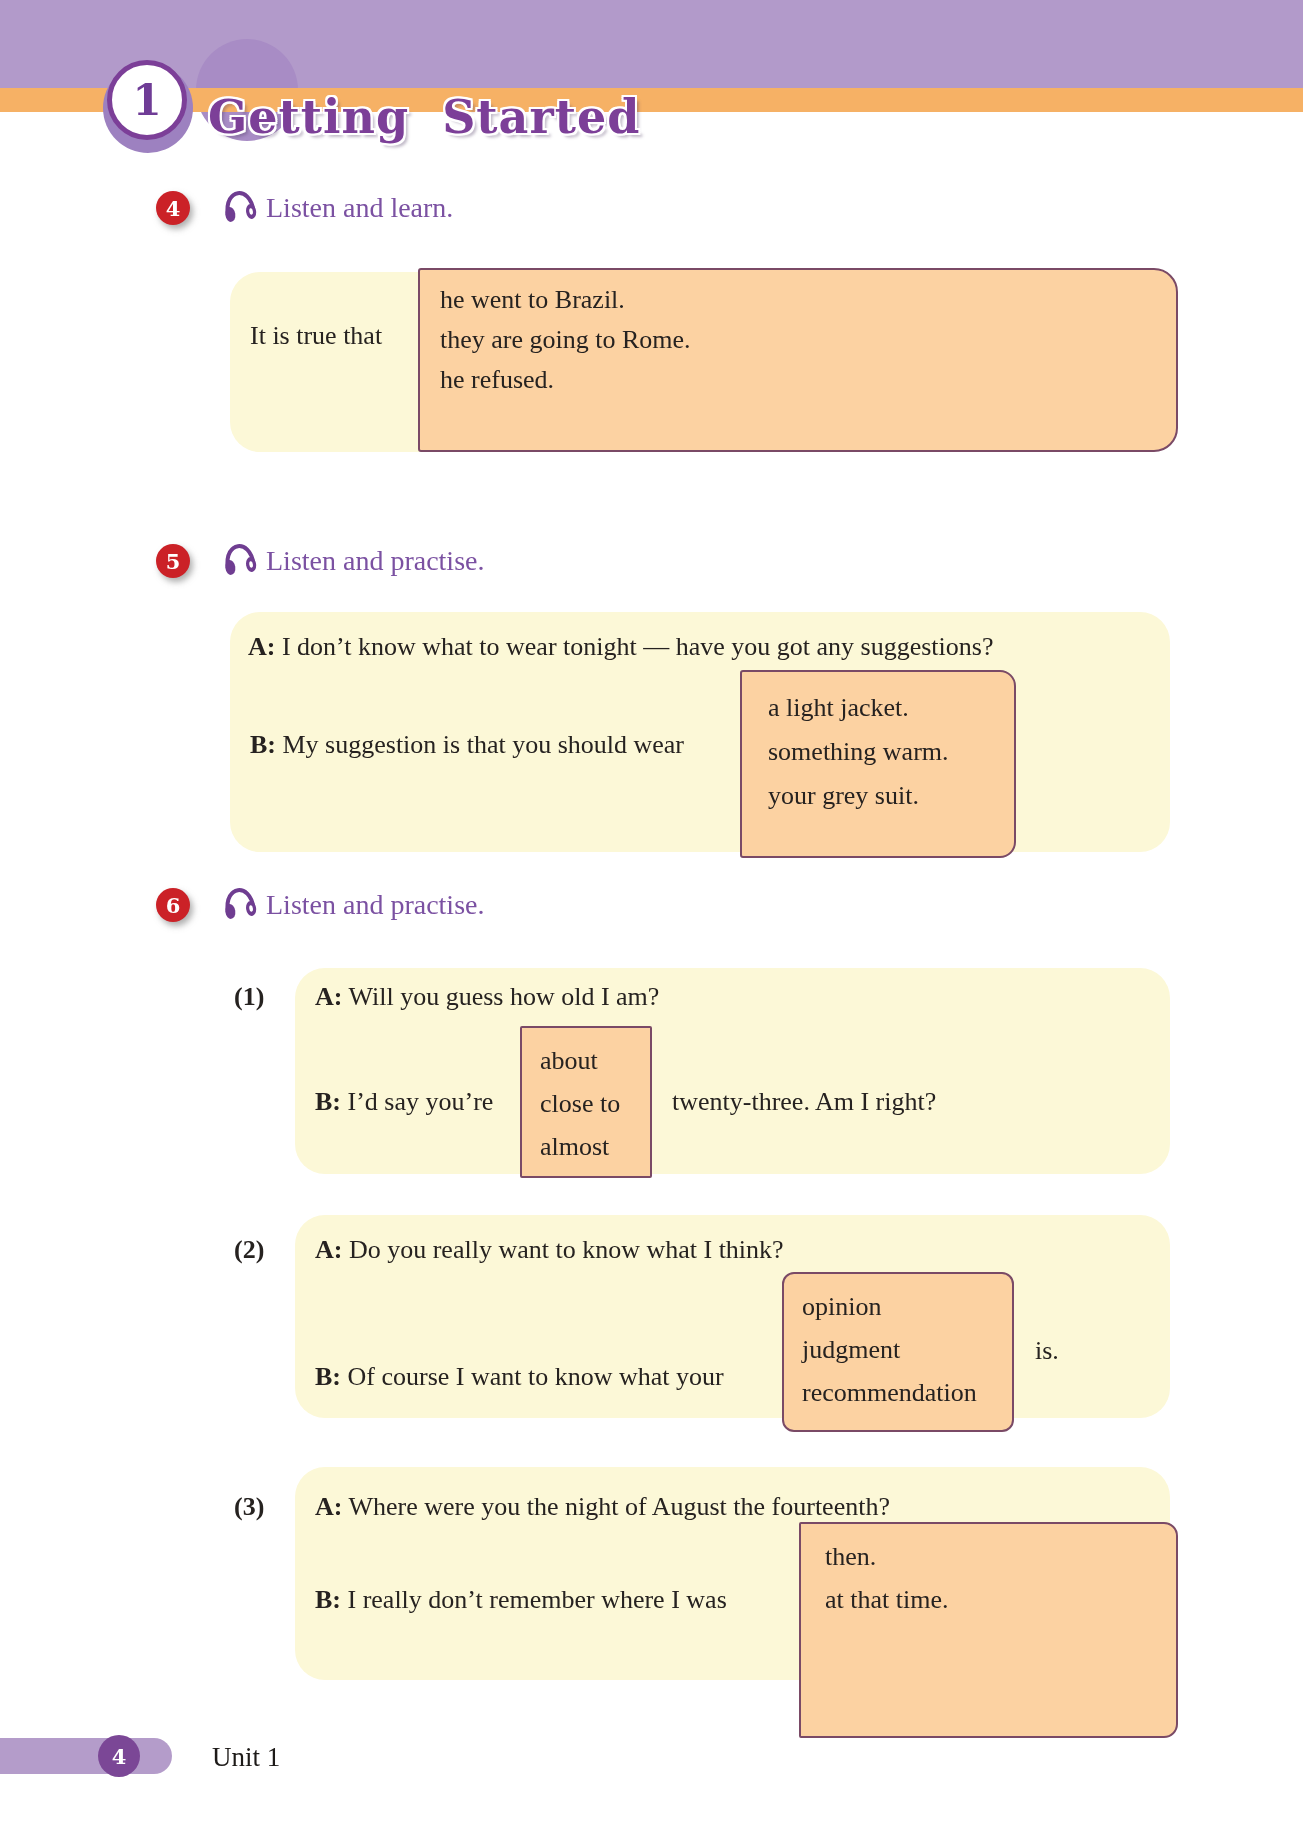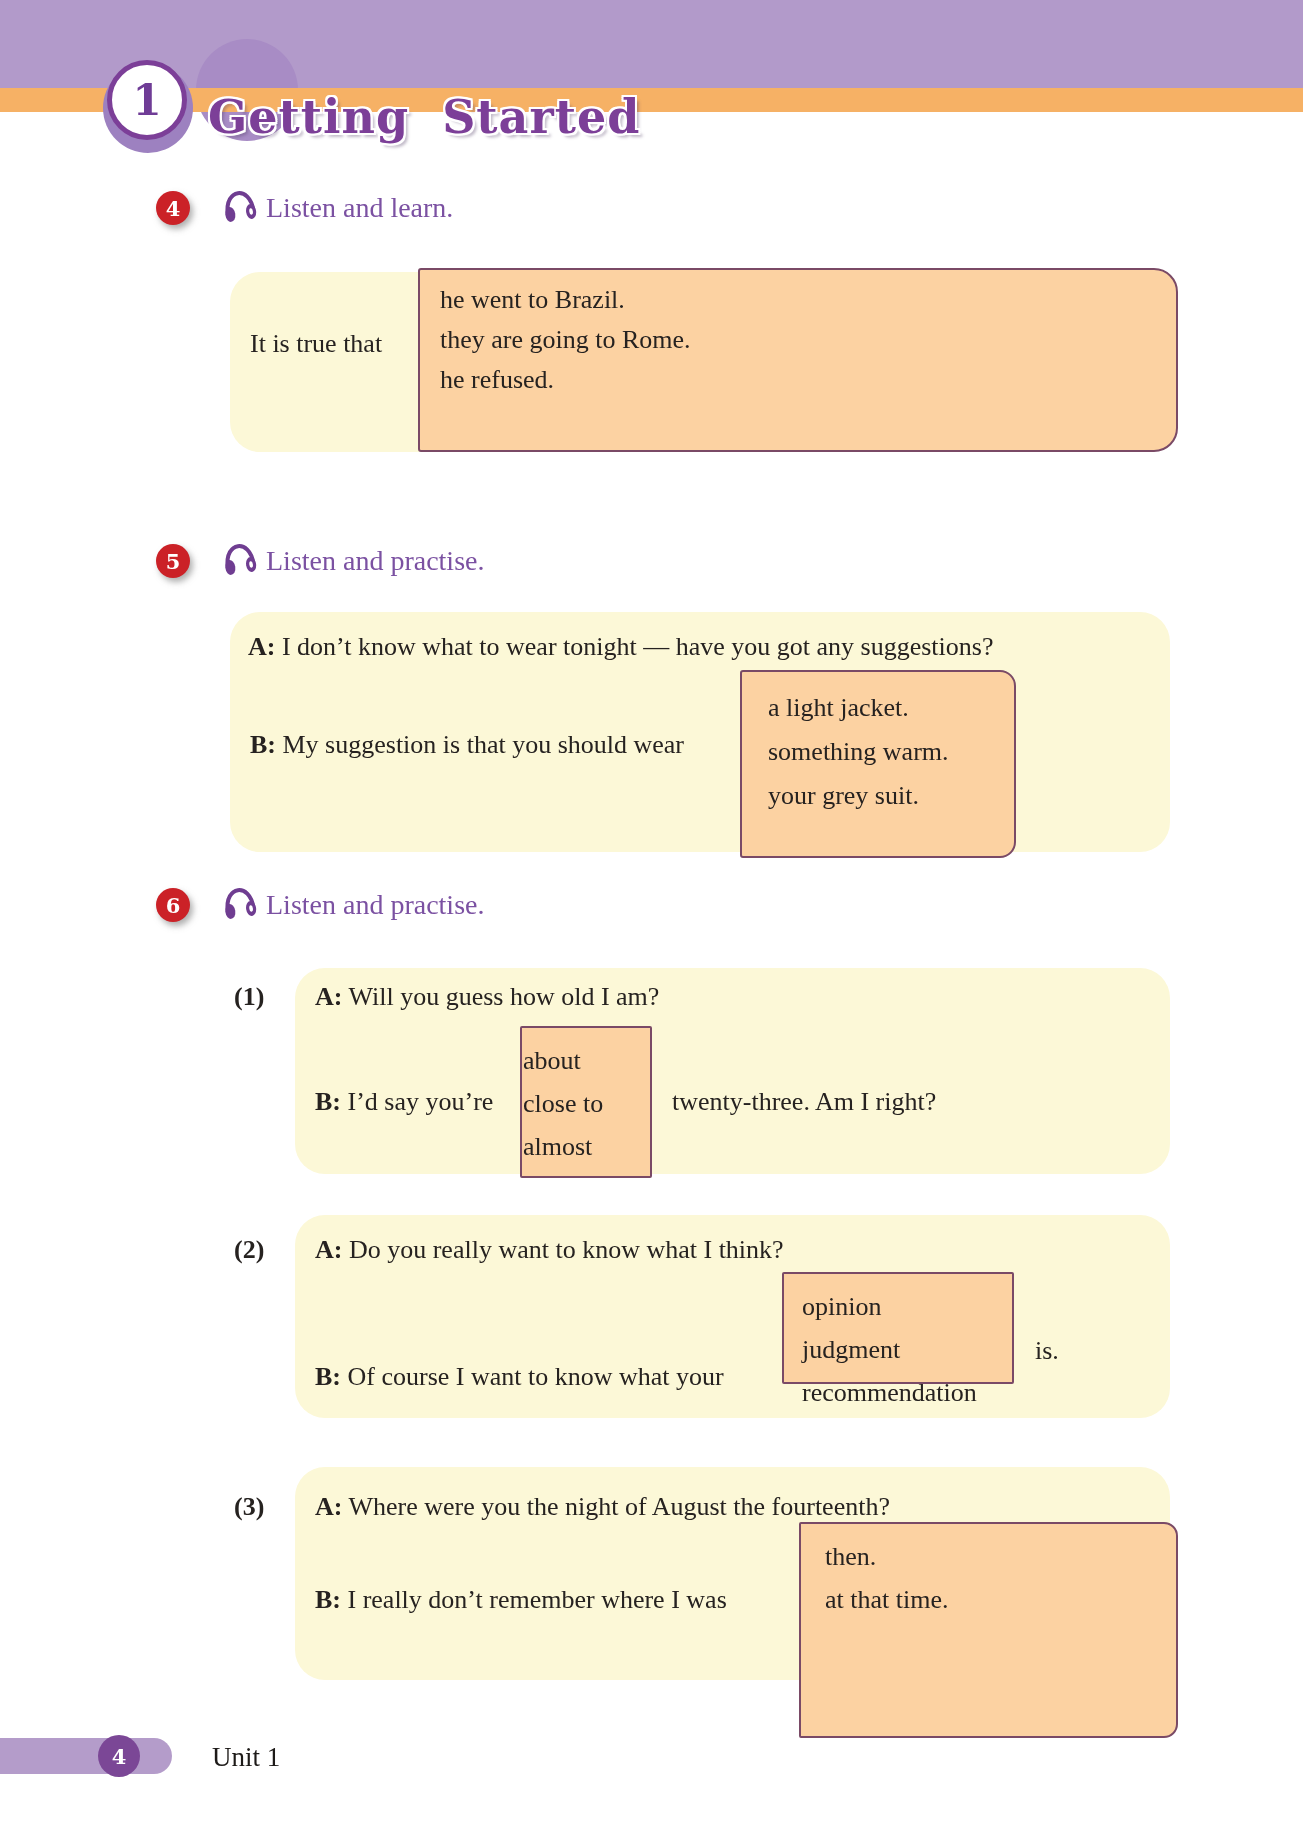--- a/index.html
+++ b/index.html
@@ -84,21 +84,21 @@
         <path d="M5 23 C5 9, 12 3, 18 3 C24 3, 31 9, 31 23" fill="none" stroke="#6f3d91" stroke-width="4" stroke-linecap="round"></path>
         <ellipse cx="7.5" cy="23" rx="5" ry="7.5" fill="#6f3d91"></ellipse>
         <ellipse cx="28.5" cy="23" rx="5" ry="7.5" fill="#6f3d91"></ellipse>
         <ellipse cx="28.5" cy="23" rx="1.8" ry="3.2" fill="#ffffff"></ellipse>
       </svg>
     </span>
     <span class="sec-label">Listen and learn.</span>
   </div>
 
   <div class="ybox" style="left:230px;top:272px;width:940px;height:180px;"></div>
-  <div class="bodyline" style="left:250px;top:280px;height:128px;display:flex;align-items:center;">
+  <div class="bodyline" style="left:250px;top:272px;height:128px;display:flex;align-items:center;">
     <span>It is true that</span>
   </div>
   <div class="obox" style="left:418px;top:268px;width:760px;height:184px;border-radius:3px 24px 24px 3px;padding:10px 0 0 20px;line-height:40px;">
     <span class="oline">he went to Brazil.</span>
     <span class="oline">they are going to Rome.</span>
     <span class="oline">he refused.</span>
   </div>
 
   <div class="sec-head" style="top:543px;">
     <div class="red-num">
@@ -148,38 +148,38 @@
   <div class="ybox" style="left:295px;top:968px;width:875px;height:206px;"></div>
   <div class="dlg-num" style="left:234px;top:982px;">(1)</div>
   <div class="bodyline" style="left:315px;top:982px;">
     <b>A:</b>
     <span>Will you guess how old I am?</span>
   </div>
   <div class="bodyline" style="left:315px;top:1087px;">
     <b>B:</b>
     <span>I’d say you’re</span>
   </div>
-  <div class="obox" style="left:520px;top:1026px;width:132px;height:152px;border-radius:2px;padding:11px 0 0 1px;line-height:43px;">
+  <div class="obox" style="left:520px;top:1026px;width:132px;height:152px;border-radius:2px;padding:11px 0 0 18px;line-height:43px;">
     <span class="oline">about</span>
     <span class="oline">close to</span>
     <span class="oline">almost</span>
   </div>
   <div class="bodyline" style="left:672px;top:1087px;">twenty-three. Am I right?</div>
 
   <div class="ybox" style="left:295px;top:1215px;width:875px;height:203px;"></div>
   <div class="dlg-num" style="left:234px;top:1235px;">(2)</div>
   <div class="bodyline" style="left:315px;top:1235px;">
     <b>A:</b>
     <span>Do you really want to know what I think?</span>
   </div>
   <div class="bodyline" style="left:315px;top:1336px;margin-top:26px;">
     <b>B:</b>
     <span>Of course I want to know what your</span>
   </div>
-  <div class="obox" style="left:782px;top:1272px;width:232px;height:112px;border-radius:2px;padding:11px 0 8px 18px;line-height:43px;">
+  <div class="obox" style="left:782px;top:1272px;width:232px;height:160px;border-radius:12px;padding:11px 0 8px 18px;line-height:43px;">
     <span class="oline">opinion</span>
     <span class="oline">judgment</span>
     <span class="oline">recommendation</span>
   </div>
   <div class="bodyline" style="left:1035px;top:1336px;">is.</div>
 
   <div class="ybox" style="left:295px;top:1467px;width:875px;height:213px;"></div>
   <div class="dlg-num" style="left:234px;top:1492px;">(3)</div>
   <div class="bodyline" style="left:315px;top:1492px;">
     <b>A:</b>

